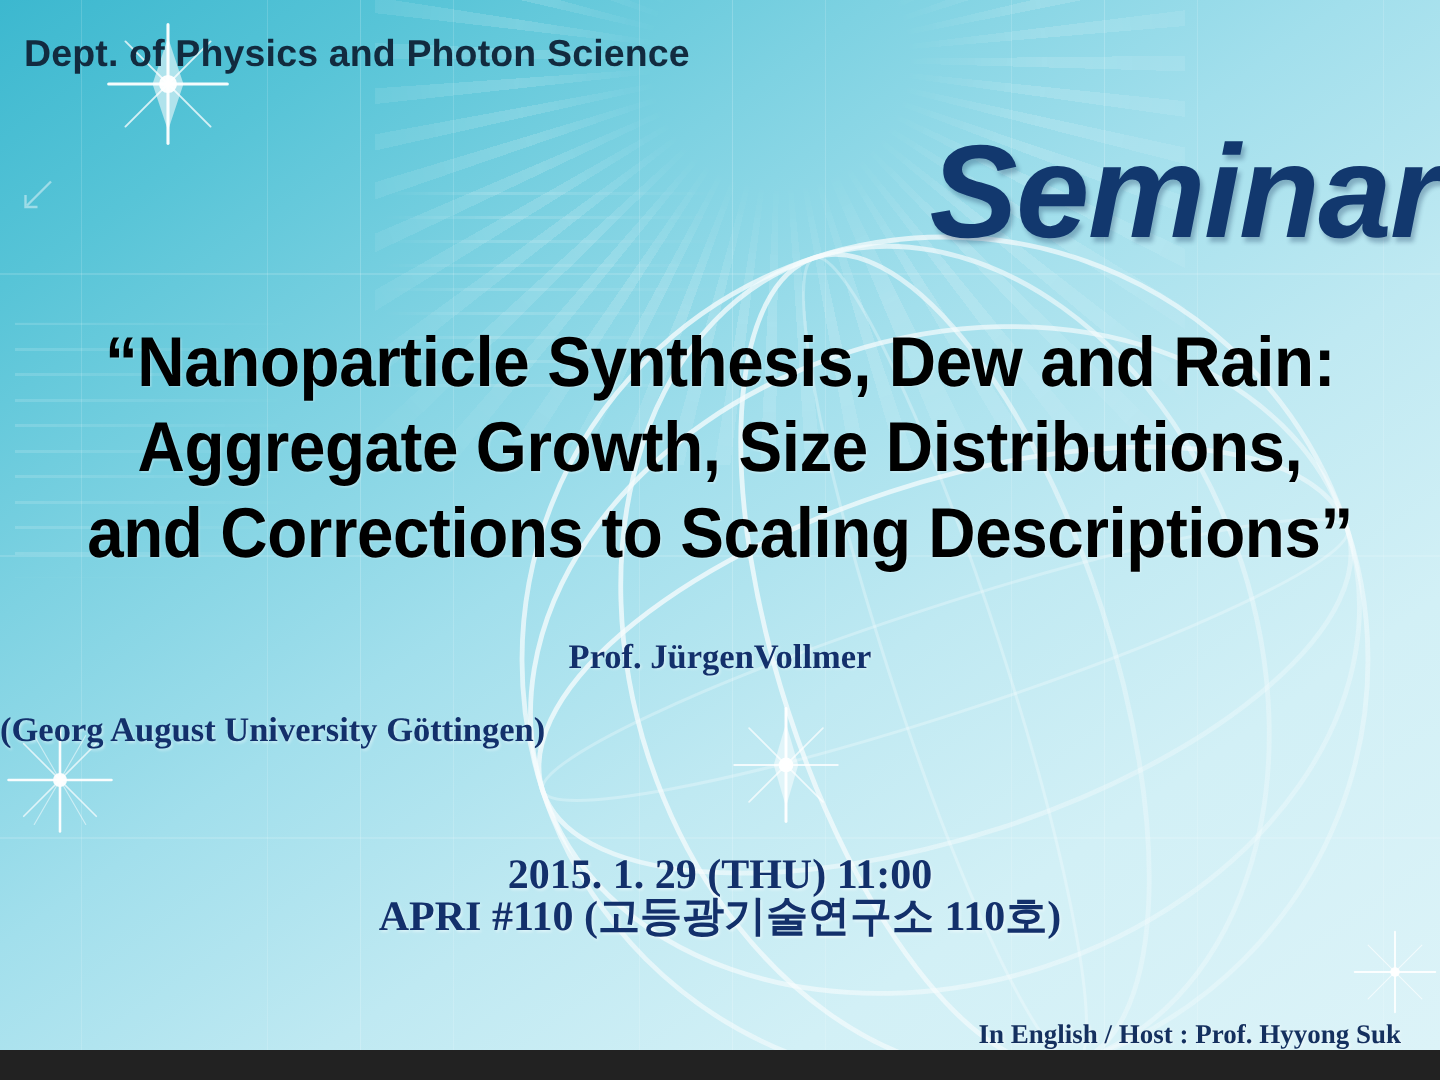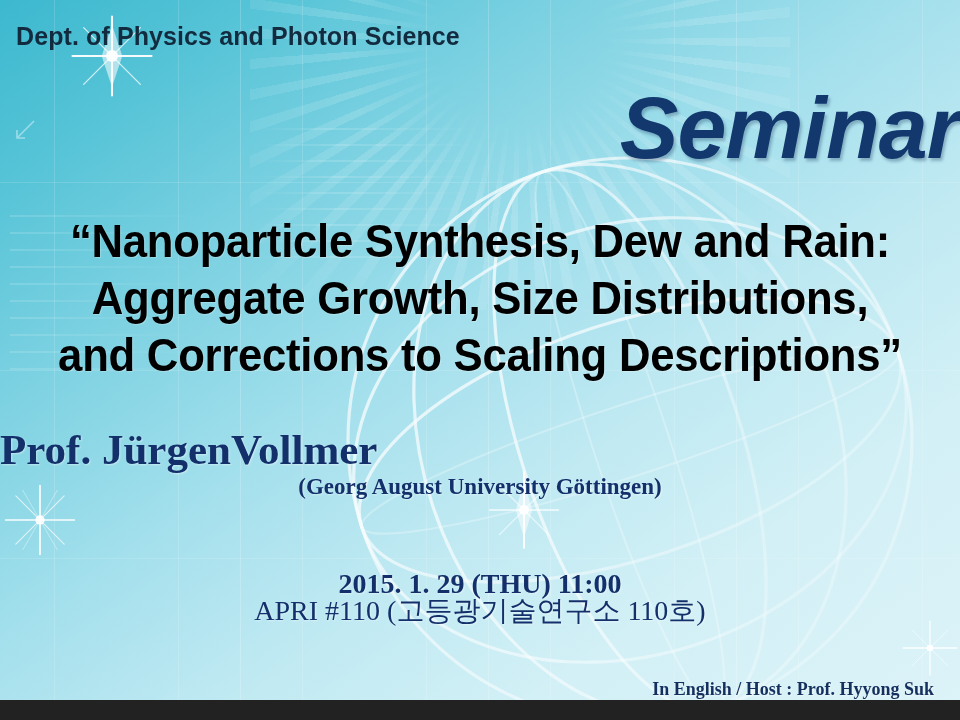--- a/index.html
+++ b/index.html
@@ -169,62 +169,62 @@
     transform-origin: 50% 0;
     text-shadow: 1px 1px 1px rgba(255,255,255,0.25);
   }
   .title .tline { display: block; white-space: nowrap; }
 
   .speaker {
     position: absolute;
     left: 0;
     right: 0;
     top: 425px;
-    text-align: left;
-    font-family: "Liberation Serif", serif;
-    font-weight: bold;
-    font-size: 43px;
-    color: #13306b;
-    text-shadow: 1px 1px 2px rgba(255,255,255,0.45);
-  }
-
-  .affiliation {
-    position: absolute;
-    left: 0;
-    right: 0;
-    top: 474px;
     text-align: center;
     font-family: "Liberation Serif", serif;
     font-weight: bold;
     font-size: 23px;
     color: #13306b;
     text-shadow: 1px 1px 2px rgba(255,255,255,0.45);
   }
 
+  .affiliation {
+    position: absolute;
+    left: 0;
+    right: 0;
+    top: 474px;
+    text-align: left;
+    font-family: "Liberation Serif", serif;
+    font-weight: bold;
+    font-size: 23px;
+    color: #13306b;
+    text-shadow: 1px 1px 2px rgba(255,255,255,0.45);
+  }
+
   .datetime {
     position: absolute;
     left: 0;
     right: 0;
     top: 568px;
     text-align: center;
     font-family: "Liberation Serif", serif;
     font-weight: bold;
     font-size: 28px;
     color: #13306b;
     text-shadow: 1px 1px 2px rgba(255,255,255,0.45);
   }
 
   .venue {
     position: absolute;
     left: 0;
     right: 0;
     top: 592px;
     text-align: center;
     font-family: "Liberation Serif", serif;
-    font-weight: normal;
+    font-weight: bold;
     font-size: 28px;
     color: #13306b;
     text-shadow: 1px 1px 2px rgba(255,255,255,0.45);
   }
 
   .footer-note {
     position: absolute;
     right: 26px;
     top: 679px;
     font-family: "Liberation Serif", serif;

